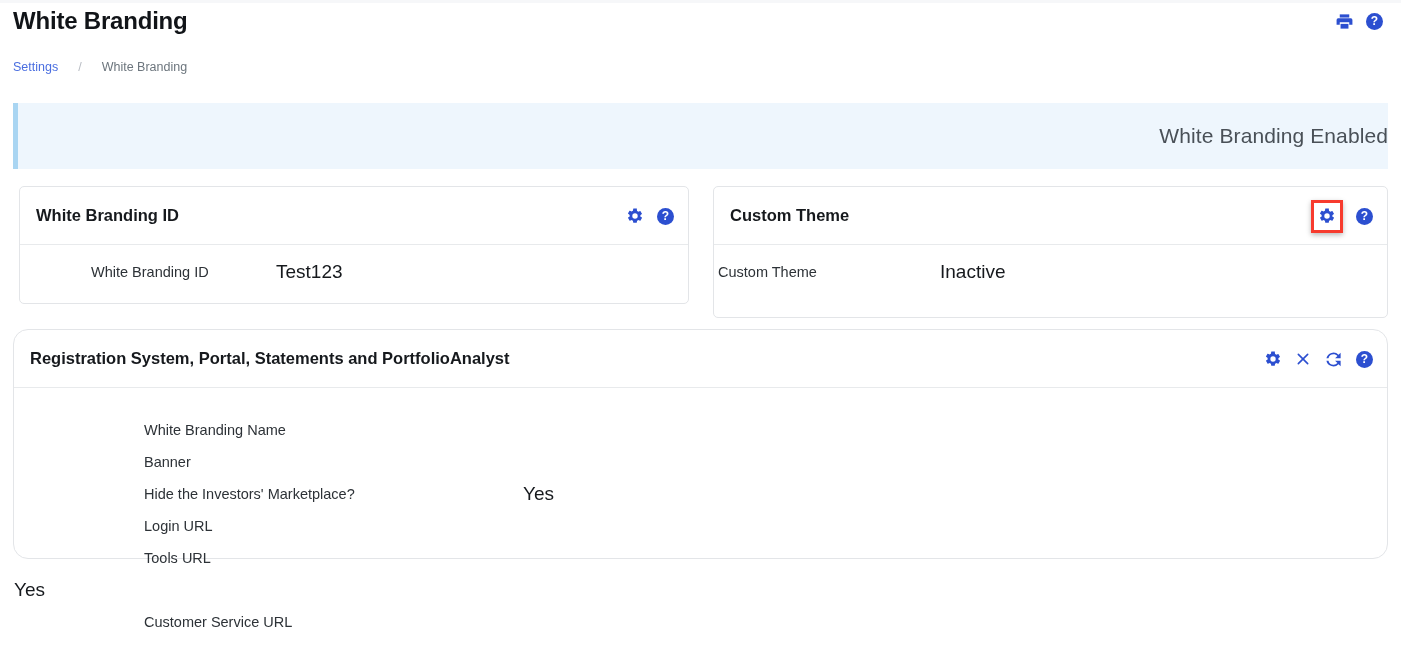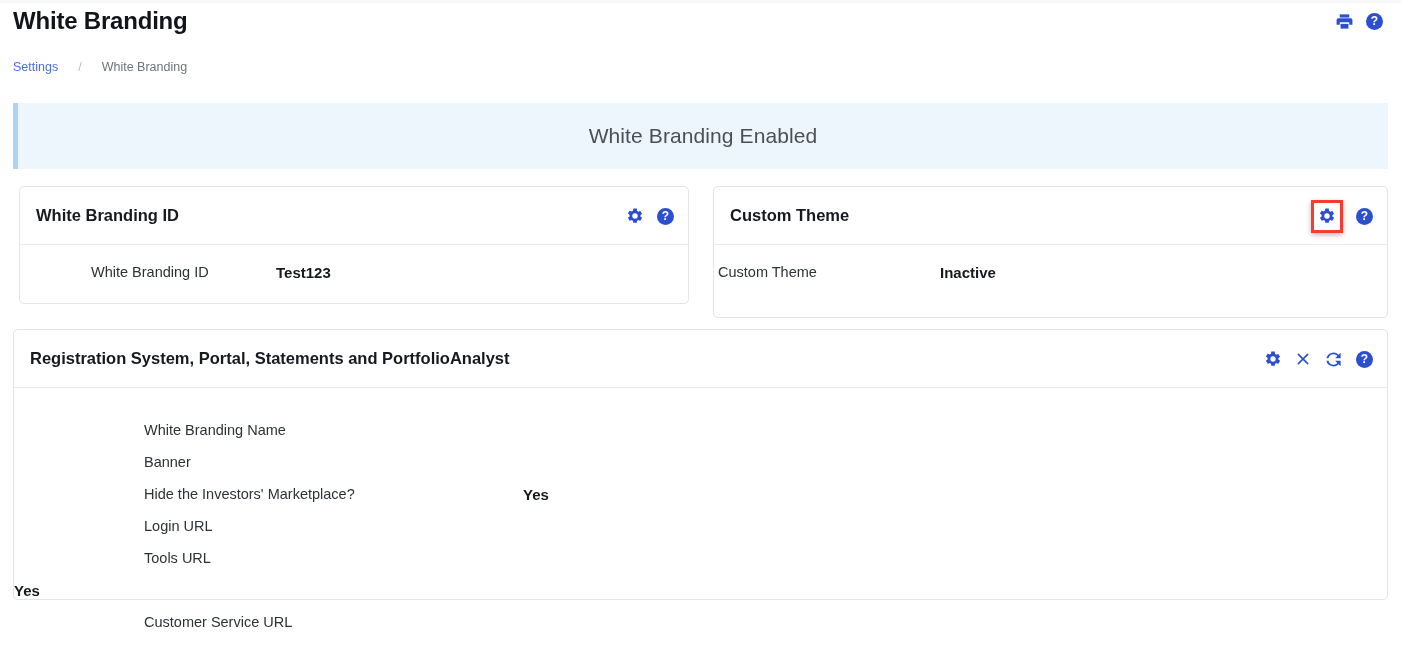--- a/index.html
+++ b/index.html
@@ -84,21 +84,21 @@
   .banner {
     position: absolute;
     left: 13px;
     top: 103px;
     width: 1375px;
     height: 66px;
     background: #eef6fd;
     border-left: 5px solid #a9d5f2;
     display: flex;
     align-items: center;
-    justify-content: center;
+    justify-content: flex-end;
   }
   .banner-text {
     font-size: 21px;
     color: #495057;
     font-weight: 400;
     letter-spacing: 0.1px;
   }
 
   
   .card {
@@ -129,38 +129,38 @@
     height: 58px;
     display: flex;
     align-items: center;
     gap: 13px;
   }
   .card-body { padding: 0; }
 
   
   #card-wb-id    { left: 19px;  top: 186px;  width: 670px; height: 118px; }
   #card-theme    { left: 713px; top: 186px;  width: 675px; height: 132px; }
-  #card-reg      { left: 13px;  top: 329px;  width: 1375px; height: 271px; }
+  #card-reg      { left: 13px;  top: 329px;  width: 1375px; height: 230px; border-radius: 15px; }
 
   
   .data-row {
     display: flex;
     align-items: center;
     height: 32px;
   }
   .data-label {
     font-size: 14.5px;
     color: #2d3237;
     font-weight: 400;
     white-space: nowrap;
   }
   .data-value {
-    font-size: 15px;
+    font-size: 19px;
     color: #16191d;
-    font-weight: 700;
+    font-weight: 400;
     white-space: nowrap;
   }
 
   
   #card-wb-id .data-row { padding-top: 22px; }
   #card-wb-id .data-label { width: 185px; margin-left: 71px; }
   #card-theme .data-row { padding-top: 22px; }
   #card-theme .data-label { width: 222px; margin-left: 4px; }
 
   

